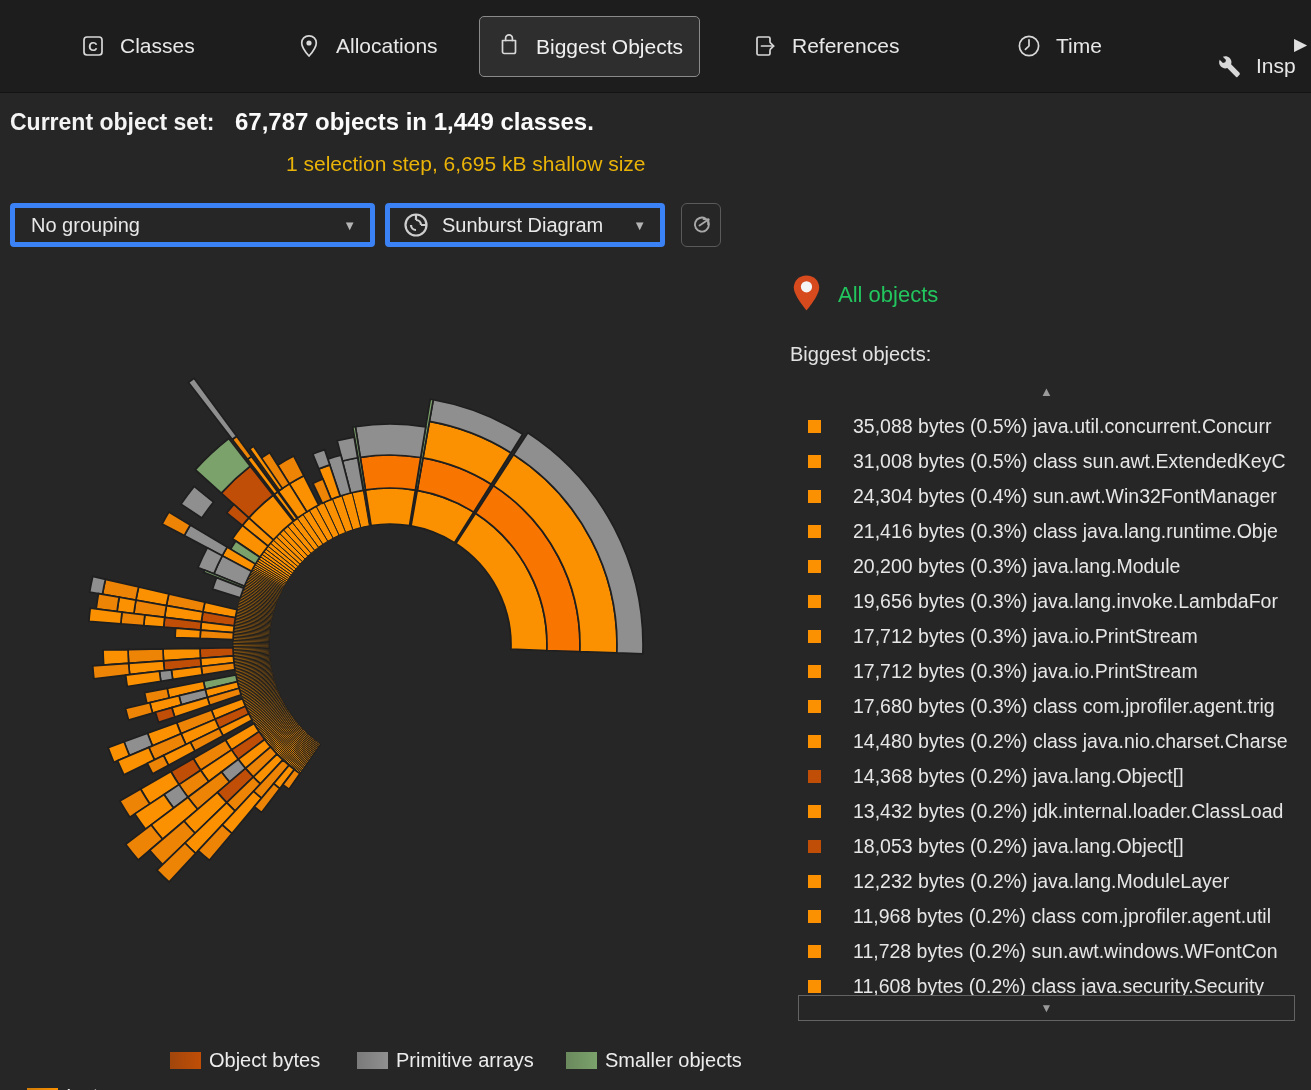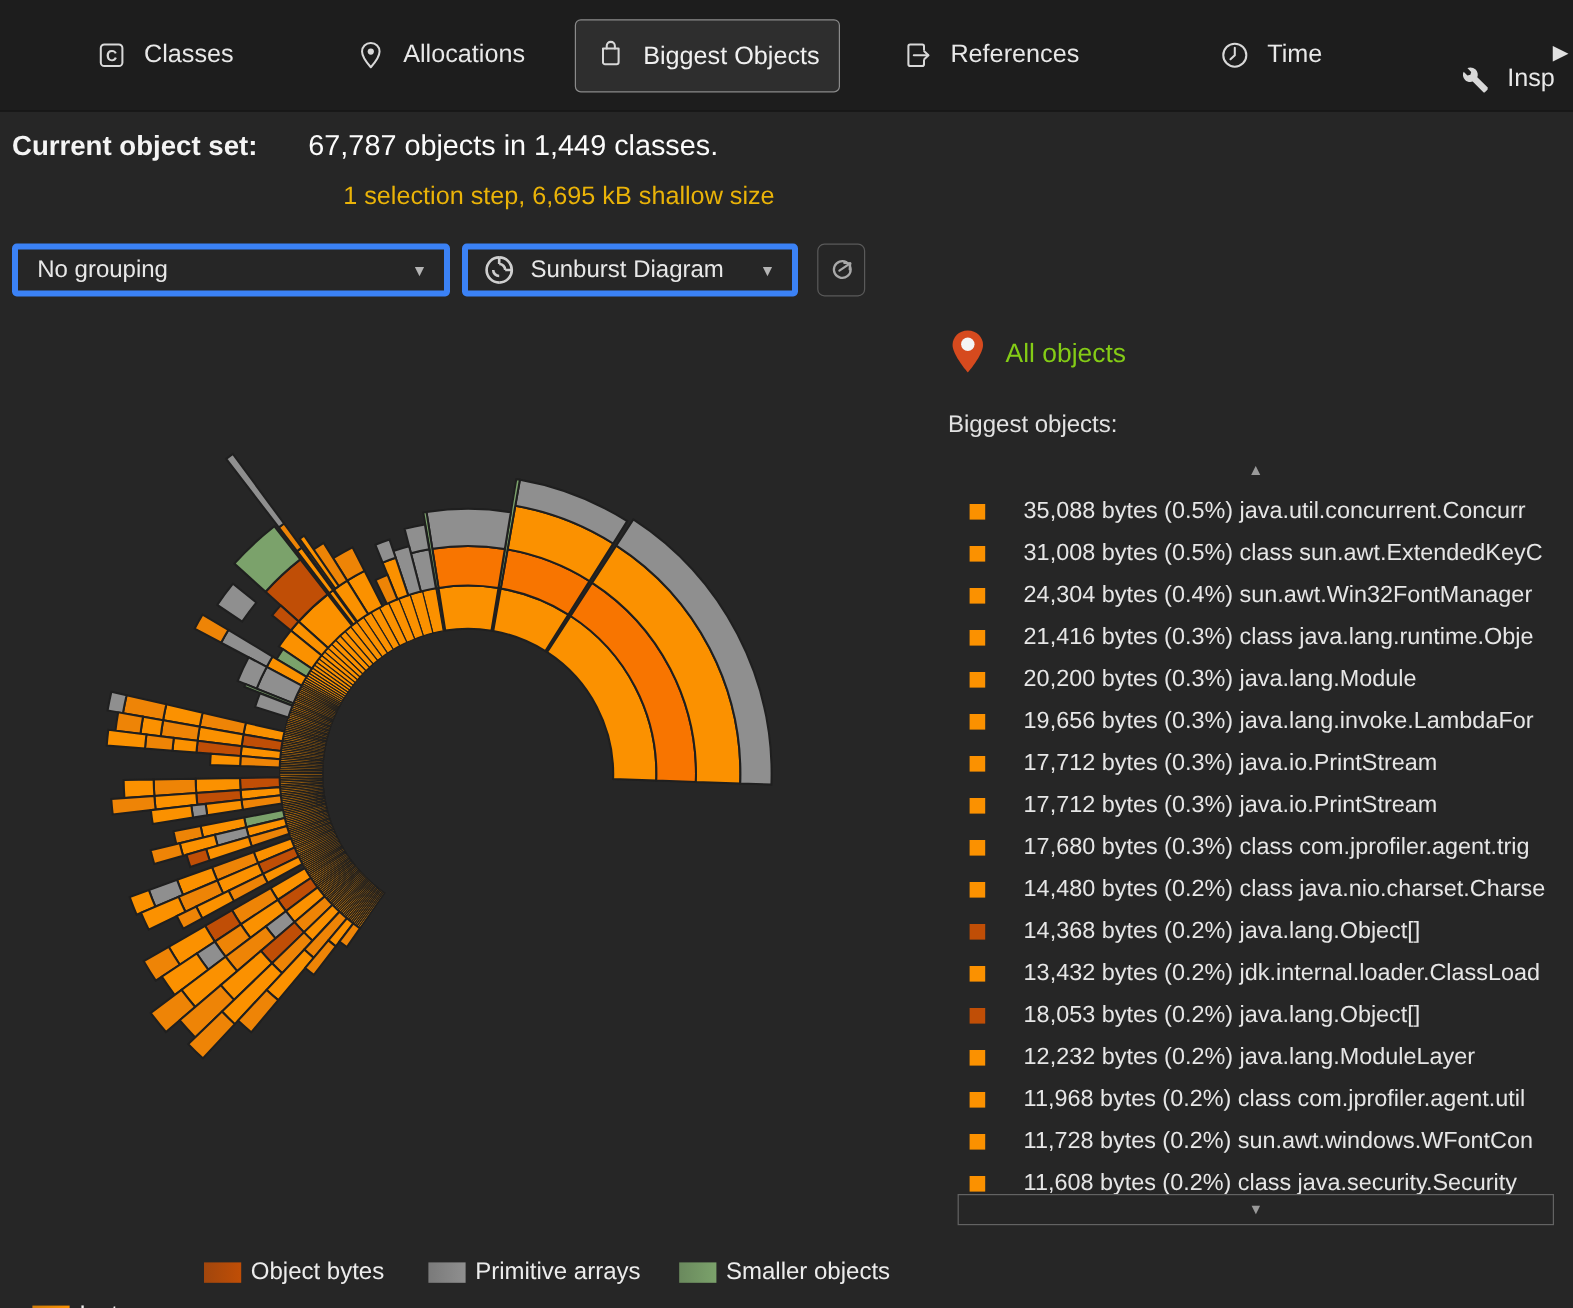--- a/index.html
+++ b/index.html
@@ -13,36 +13,36 @@
   .tabbar{position:absolute;left:0;top:0;width:1311px;height:92px;background:#1d1d1d;border-bottom:1px solid #141414;}
   .tab{position:absolute;top:0;height:92px;display:flex;align-items:center;gap:14px;color:#e8e8e8;font-size:21px;cursor:default;}
   .tab .ticon{display:flex;align-items:center;}
   .tab-selected{position:absolute;left:479px;top:16px;width:219px;height:59px;
     background:#2e2e2e;border:1px solid #8a8a8a;border-radius:5px;
     display:flex;align-items:center;justify-content:center;gap:14px;font-size:21px;color:#f0f0f0;}
   .overflow-arrow{position:absolute;right:4px;top:34px;color:#e0e0e0;font-size:17px;}
   
   .hdr-line{position:absolute;left:10px;top:108px;width:1290px;white-space:nowrap;}
   .hdr-label{font-size:23px;font-weight:bold;color:#f4f4f4;}
-  .hdr-value{font-size:24px;font-weight:normal;color:#fbfbfb;margin-left:38px;}
+  .hdr-value{font-size:24px;font-weight:bold;color:#fbfbfb;margin-left:16px;}
   .hdr-sub{position:absolute;left:286px;top:152px;font-size:21px;color:#eab308;}
   
   .dd{position:absolute;top:203px;height:44px;background:#262626;border:5px solid #3b82f6;border-radius:4px;
       display:flex;align-items:center;font-size:20px;color:#e8e8e8;box-sizing:border-box;}
   .dd .caret{margin-left:auto;color:#b4b4b4;font-size:13px;padding-right:14px;}
   #dd-grouping{left:10px;width:365px;padding-left:16px;}
   #dd-view{left:385px;width:280px;padding-left:12px;}
   #dd-view .dicon{margin-right:12px;display:flex;align-items:center;}
   .icon-btn{position:absolute;left:681px;top:203px;width:40px;height:44px;background:#262626;border:1px solid #5a5a5a;
       border-radius:6px;display:flex;align-items:center;justify-content:center;box-sizing:border-box;}
   
   #sunburst{position:absolute;left:0;top:257px;width:780px;height:790px;}
   
   .pin-wrap{position:absolute;left:792px;top:274px;}
-  .src-label{position:absolute;left:838px;top:282px;font-size:22px;color:#84cc16;}
+  .src-label{position:absolute;left:838px;top:282px;font-size:22px;color:#22c55e;}
   .list-title{position:absolute;left:790px;top:343px;font-size:20px;color:#e2e2e2;}
   .scroll-up{position:absolute;left:798px;top:384px;width:497px;text-align:center;color:#9a9a9a;font-size:13px;}
   .biglist{position:absolute;left:798px;top:409px;width:497px;height:588px;overflow:hidden;}
   .brow{height:35px;display:flex;align-items:center;white-space:nowrap;overflow:hidden;gap:19px;}
   .bullet{flex:0 0 13px;width:13px;height:13px;margin-left:10px;margin-right:13px;}
   .btext{font-size:19.5px;color:#e6e6e6;}
   .scroll-strip{position:absolute;left:798px;top:995px;width:497px;height:26px;background:#262626;
       border:1px solid #636363;box-sizing:border-box;text-align:center;color:#9a9a9a;font-size:12px;line-height:24px;}
   
   .legend-item{position:absolute;top:1049px;display:flex;align-items:center;}

